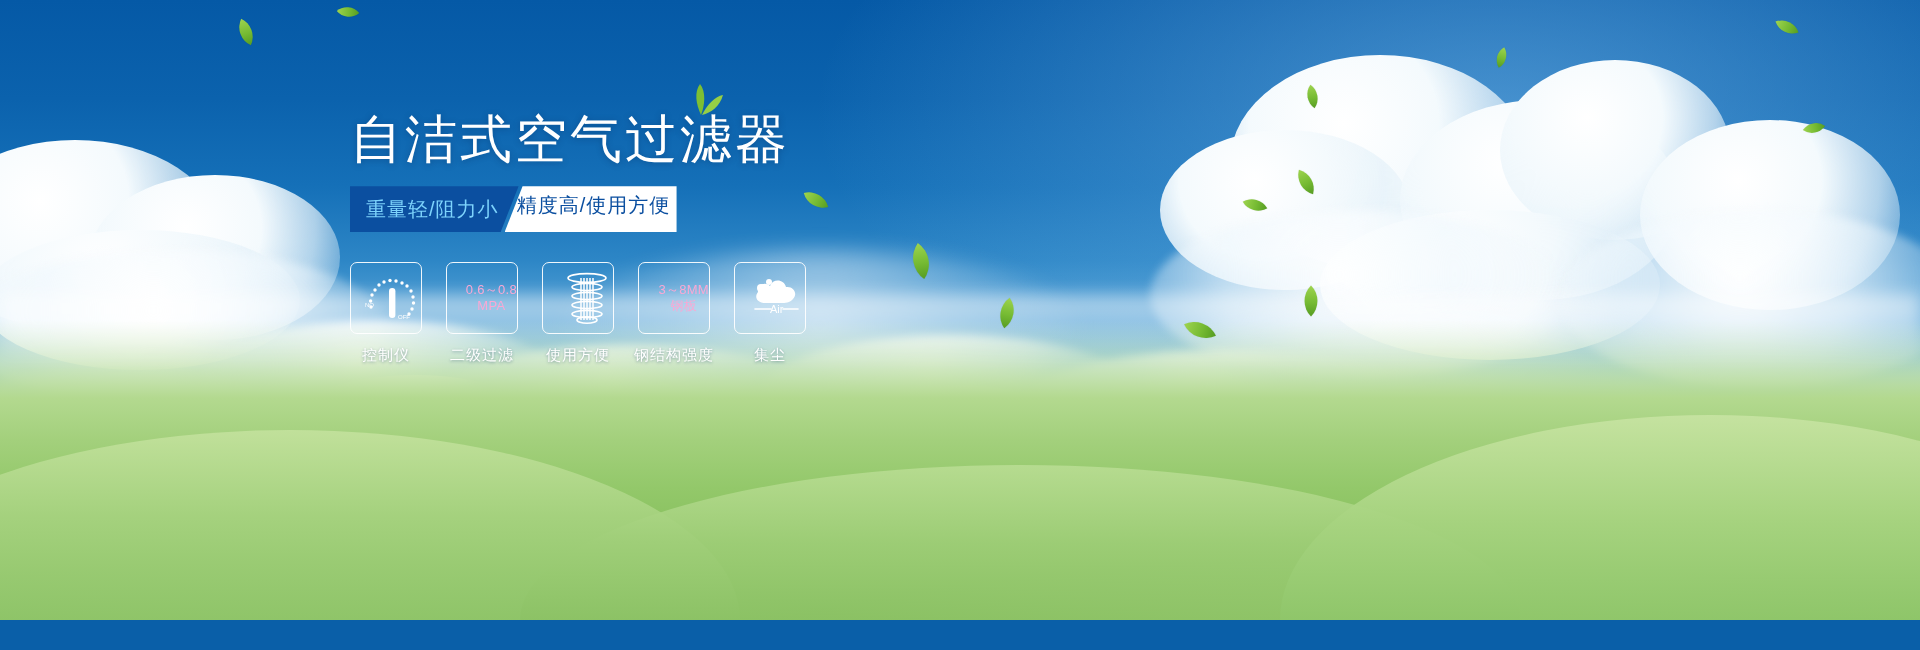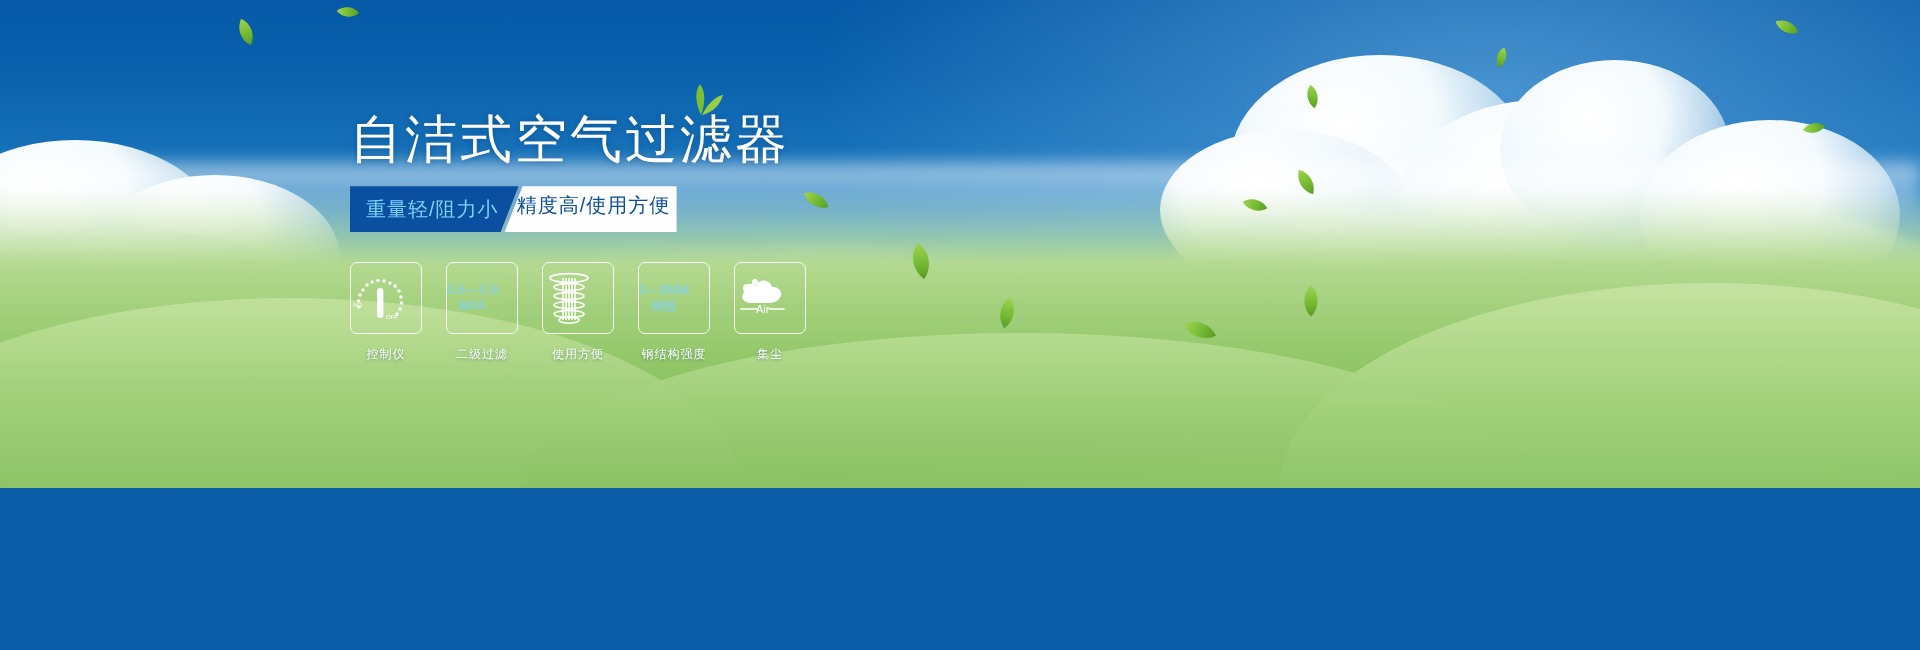--- a/index.html
+++ b/index.html
@@ -4,21 +4,21 @@
 <style>
   * { margin:0; padding:0; box-sizing:border-box; }
   html,body { width:1920px; height:650px; overflow:hidden; }
   body {
     font-family:"Liberation Sans", sans-serif;
     background:#0a5fa8;
   }
 
   #banner {
     position:relative;
-    width:1920px; height:488px;
+    width:1920px; height:620px;
     overflow:hidden;
   }
 
   
   .sky {
     position:absolute; inset:0;
     background:
       radial-gradient(ellipse 1100px 520px at 78% 18%, rgba(120,185,235,.55) 0%, rgba(120,185,235,0) 62%),
       linear-gradient(180deg,
         #0559a6 0%,
@@ -157,35 +157,35 @@
   .features {
     display:flex;
     margin-top:30px;
     gap:24px;
   }
   .feature { width:72px; text-align:center; }
   .fbox {
     width:72px; height:72px;
     border:1.5px solid rgba(255,255,255,.92);
     border-radius:7px;
-    display:flex; align-items:flex-start; justify-content:center;
+    display:flex; align-items:flex-end; justify-content:center;
     flex-direction:column;
-    color:#7dd3fc;
+    color:#f9a8d4;
     position:relative;
   }
   .fbox-text {
     font-size:13px;
     line-height:1.25;
     letter-spacing:.3px;
     text-align:center;
     white-space:nowrap;
   }
   .fcap {
     margin-top:12px;
-    font-size:12px;
+    font-size:15px;
     color:#ffffff;
     letter-spacing:1px;
     white-space:nowrap;
     text-shadow:0 1px 3px rgba(0,40,90,.4);
   }
   .fcap-wide { margin-left:-14px; width:100px; }
 </style>
 </head>
 <body>
 

